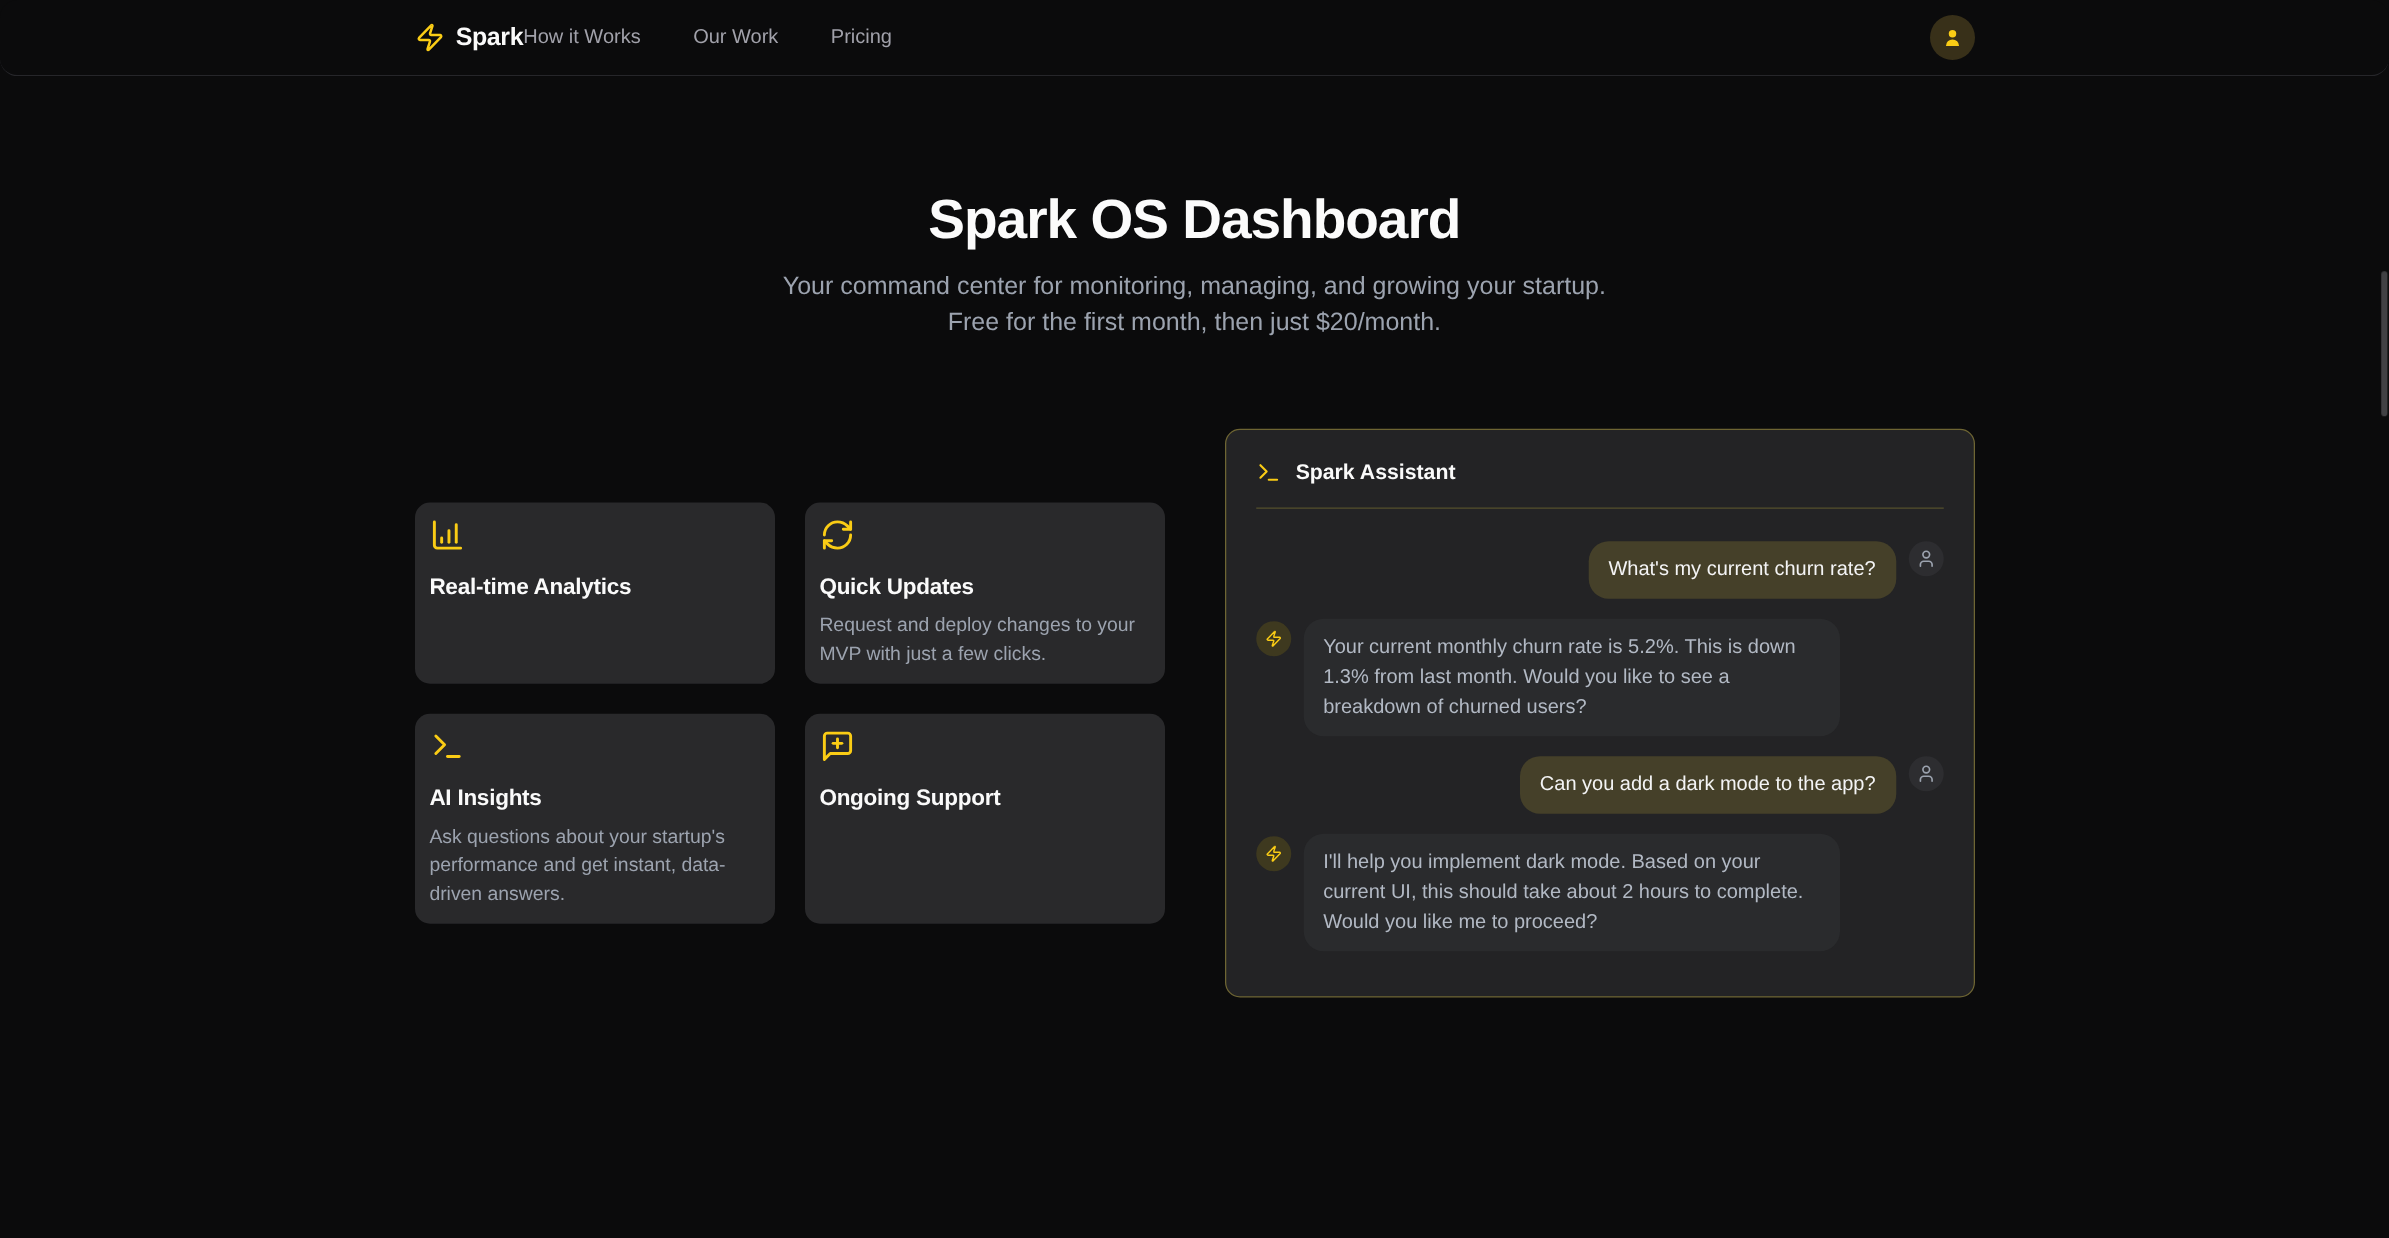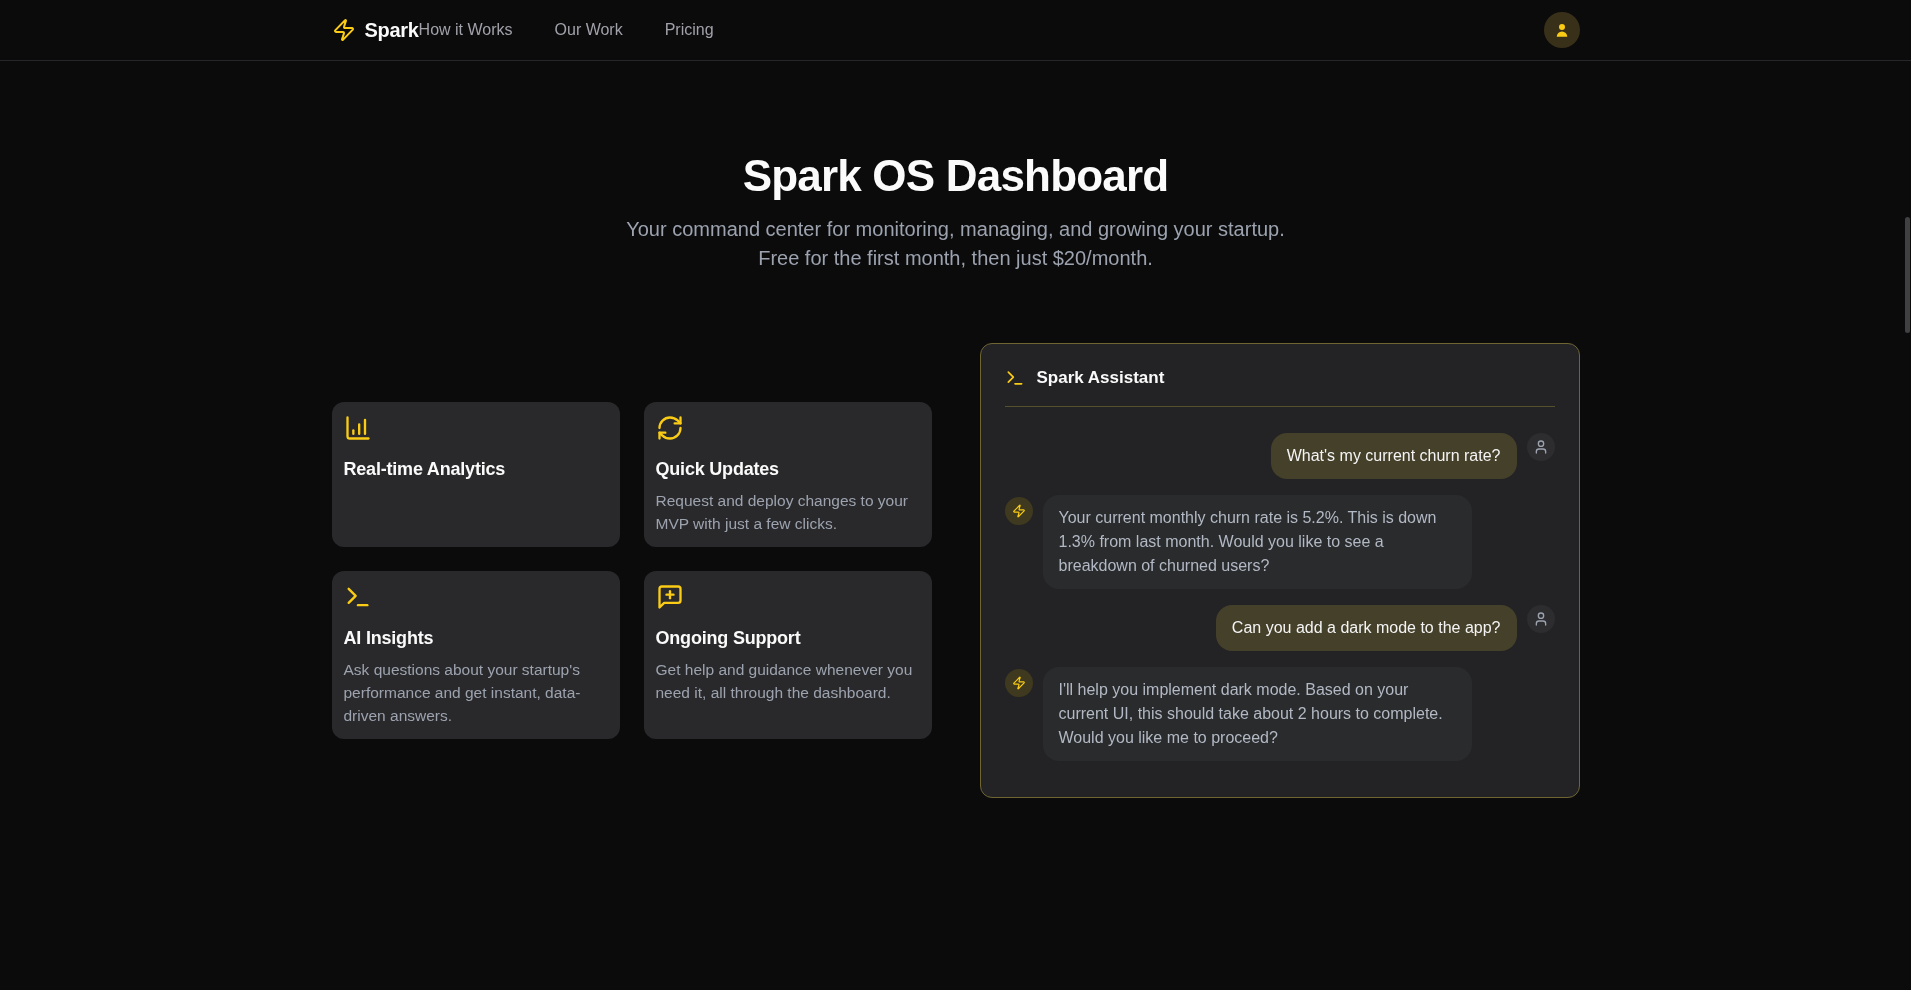--- a/index.html
+++ b/index.html
@@ -11,20 +11,21 @@
     color: #fafafa;
     position: relative;
   }
   .container { max-width: 1280px; margin: 0 auto; padding: 0 16px; }
 
   
   .navbar {
     height: 61px;
     border-bottom: 1px solid #26262a;
     background: #0b0b0c;
+    border-radius: 14px;
   }
   .navbar .container {
     height: 100%;
     display: flex;
     align-items: center;
   }
   .brand {
     display: flex; align-items: center; gap: 9px;
     text-decoration: none; color: #fafafa; cursor: pointer;
   }
@@ -214,21 +215,20 @@
 
     <div class="feature-card">
       <span>
         <svg class="feature-icon" viewBox="0 0 24 24" fill="none" stroke="currentColor" stroke-width="2" stroke-linecap="round" stroke-linejoin="round">
             <path d="M21 15a2 2 0 0 1-2 2H7l-4 4V5a2 2 0 0 1 2-2h14a2 2 0 0 1 2 2z"></path>
             <path d="M12 7v6"></path>
             <path d="M9 10h6"></path>
           </svg>
       </span>
       <h3 class="feature-title">Ongoing Support</h3>
-      <p class="feature-desc">Get help and guidance whenever you need it, all through the dashboard.</p>
     </div>
 
   </div>
 
   <div class="chat-panel">
     <div class="chat-header">
       <span style="display:flex">
         <svg viewBox="0 0 24 24" fill="none" stroke="currentColor" stroke-width="2" stroke-linecap="round" stroke-linejoin="round">
             <path d="m4 17 6-6-6-6"></path>
             <path d="M12 19h8"></path>

